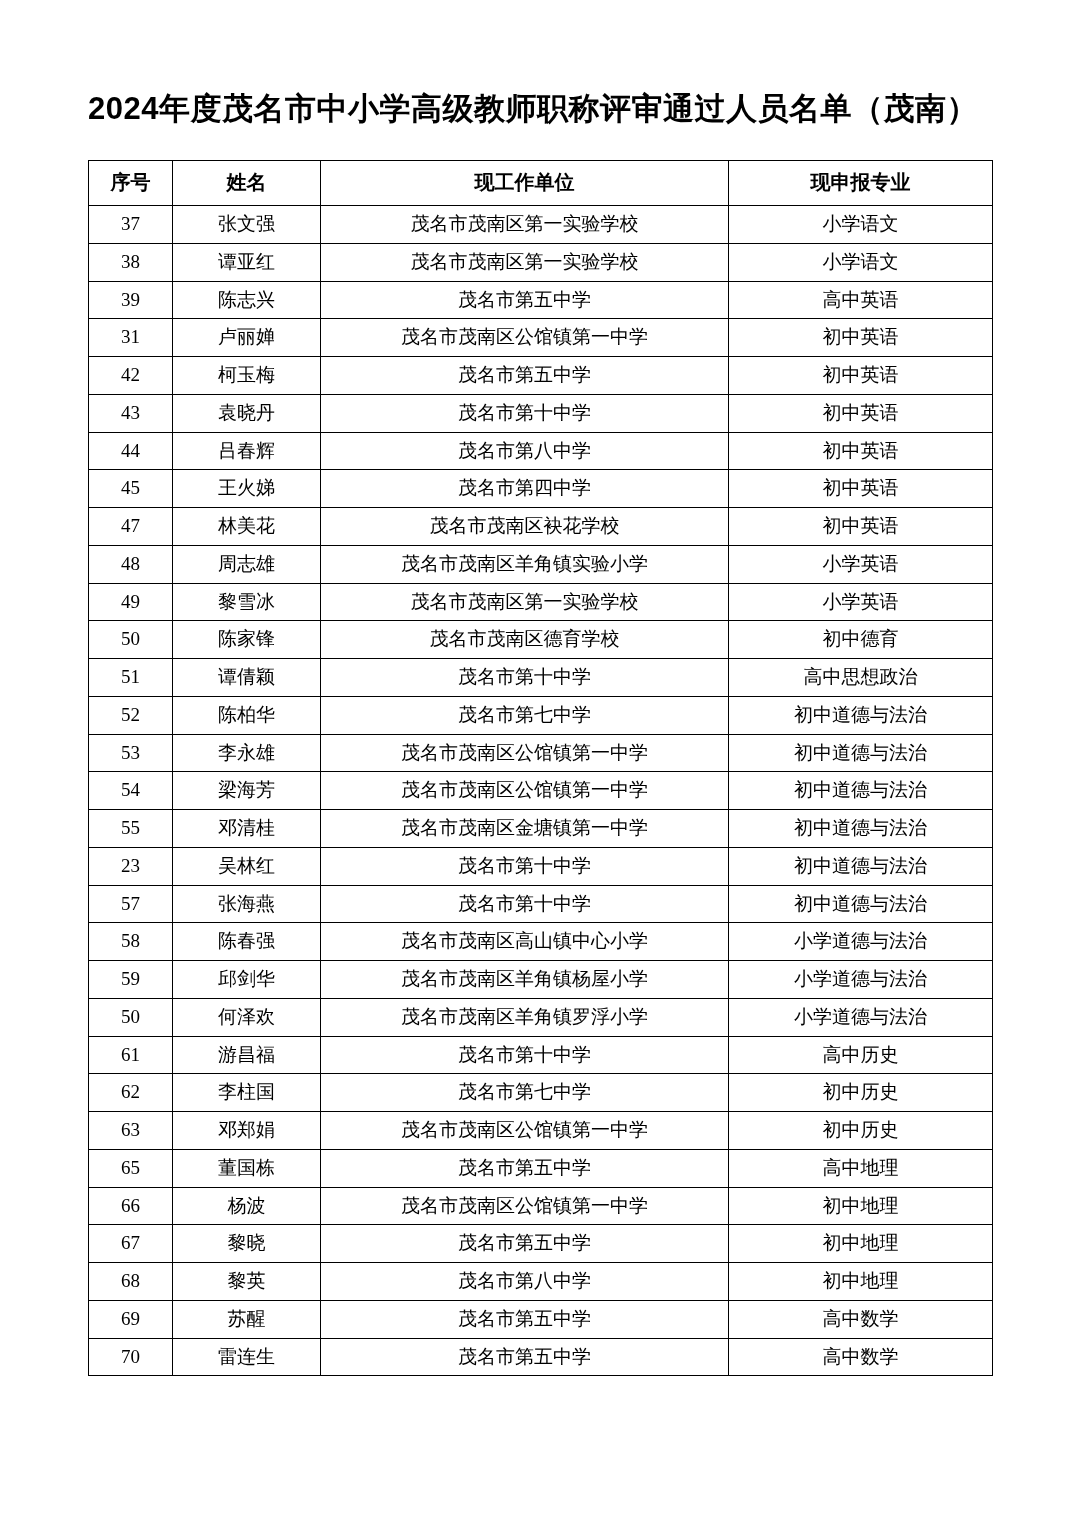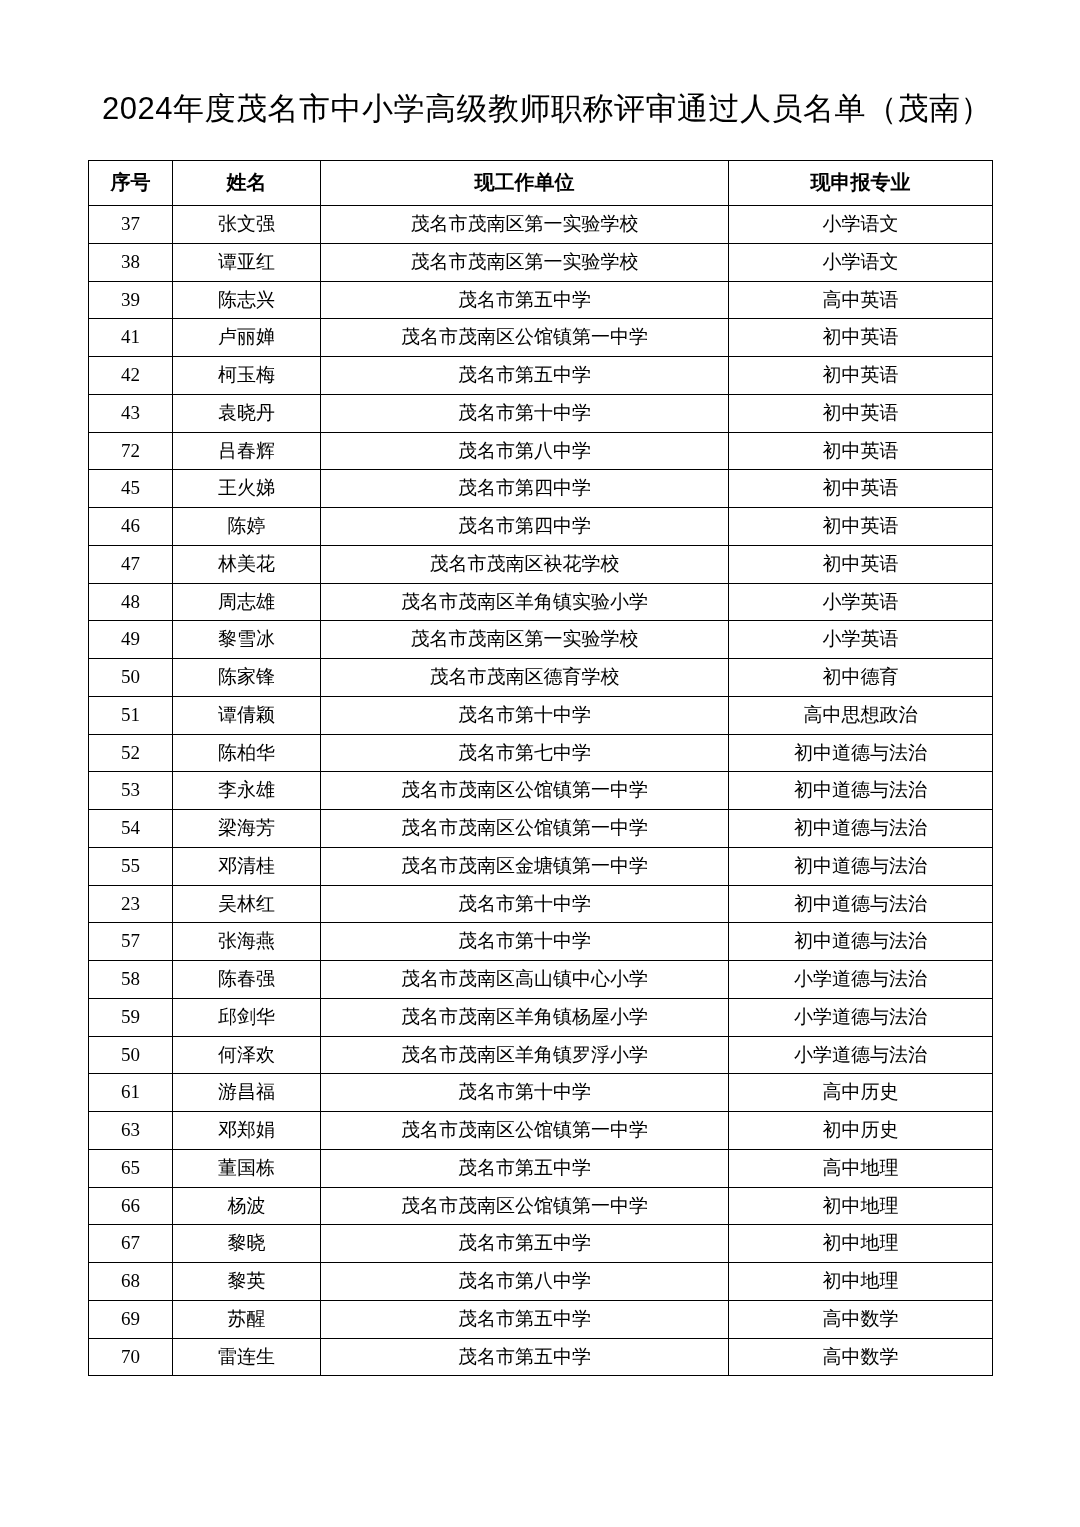--- a/index.html
+++ b/index.html
@@ -14,23 +14,23 @@
     color: #000000;
   }
   .page {
     width: 1080px;
     min-height: 1527px;
     box-sizing: border-box;
     padding: 70px 88px 0 88px;
     position: relative;
   }
   .doc-title {
-    text-align: right;
+    text-align: left;
     font-size: 31px;
-    font-weight: normal;
+    font-weight: bold;
     letter-spacing: 0.5px;
     margin: 18px 0 30px 0;
     font-family: "Liberation Sans", "DejaVu Sans", sans-serif;
   }
   table.roster {
     border-collapse: collapse;
     width: 904px;
     margin: 0 auto;
     table-layout: fixed;
     padding-left: 10px;
@@ -89,52 +89,46 @@
           <td>茂名市茂南区第一实验学校</td>
           <td>小学语文</td>
         </tr>
         <tr>
           <td>39</td>
           <td>陈志兴</td>
           <td>茂名市第五中学</td>
           <td>高中英语</td>
         </tr>
         <tr>
-          <td>41</td>
+          <td>31</td>
           <td>卢丽婵</td>
           <td>茂名市茂南区公馆镇第一中学</td>
           <td>初中英语</td>
         </tr>
         <tr>
           <td>42</td>
           <td>柯玉梅</td>
           <td>茂名市第五中学</td>
           <td>初中英语</td>
         </tr>
         <tr>
           <td>43</td>
           <td>袁晓丹</td>
           <td>茂名市第十中学</td>
           <td>初中英语</td>
         </tr>
         <tr>
-          <td>72</td>
+          <td>44</td>
           <td>吕春辉</td>
           <td>茂名市第八中学</td>
           <td>初中英语</td>
         </tr>
         <tr>
           <td>45</td>
           <td>王火娣</td>
-          <td>茂名市第四中学</td>
-          <td>初中英语</td>
-        </tr>
-        <tr>
-          <td>46</td>
-          <td>陈婷</td>
           <td>茂名市第四中学</td>
           <td>初中英语</td>
         </tr>
         <tr>
           <td>47</td>
           <td>林美花</td>
           <td>茂名市茂南区袂花学校</td>
           <td>初中英语</td>
         </tr>
         <tr>
@@ -215,20 +209,26 @@
           <td>茂名市茂南区羊角镇罗浮小学</td>
           <td>小学道德与法治</td>
         </tr>
         <tr>
           <td>61</td>
           <td>游昌福</td>
           <td>茂名市第十中学</td>
           <td>高中历史</td>
         </tr>
         <tr>
+          <td>62</td>
+          <td>李柱国</td>
+          <td>茂名市第七中学</td>
+          <td>初中历史</td>
+        </tr>
+        <tr>
           <td>63</td>
           <td>邓郑娟</td>
           <td>茂名市茂南区公馆镇第一中学</td>
           <td>初中历史</td>
         </tr>
         <tr>
           <td>65</td>
           <td>董国栋</td>
           <td>茂名市第五中学</td>
           <td>高中地理</td>

